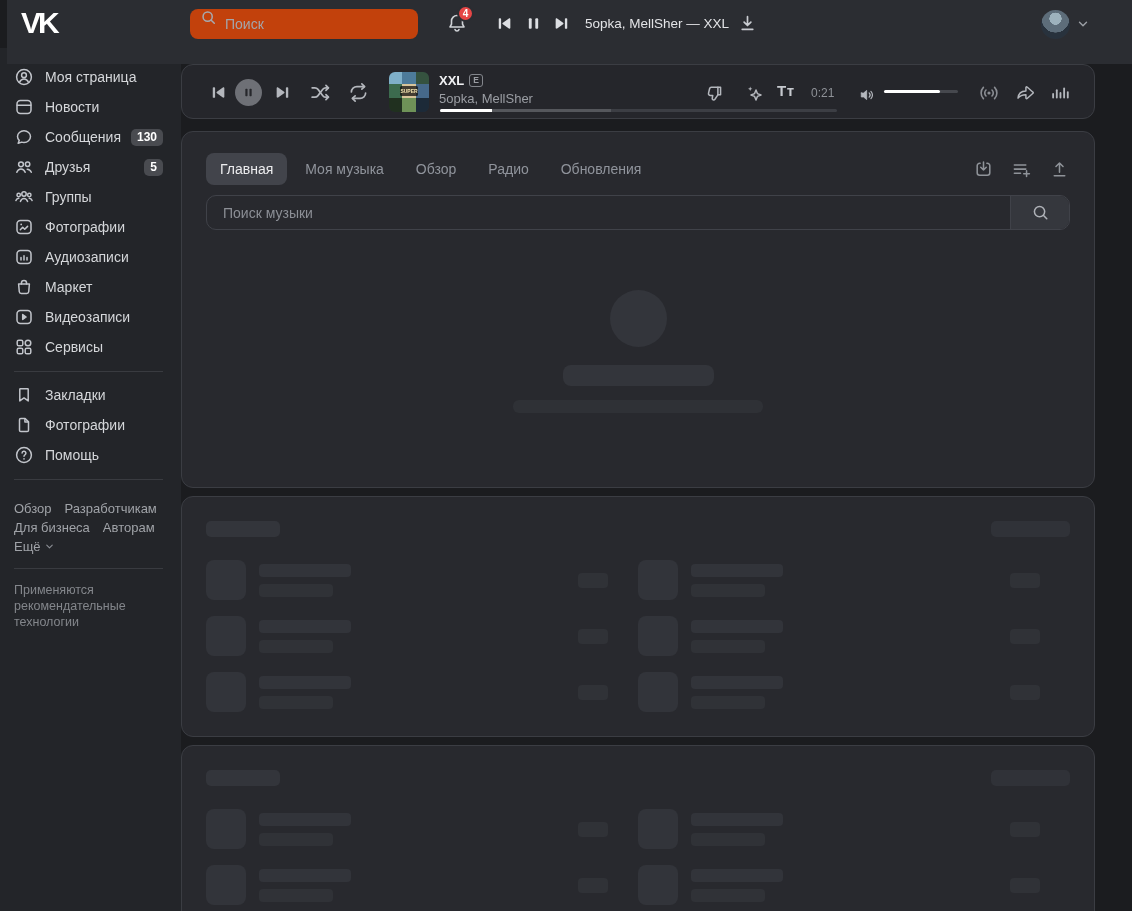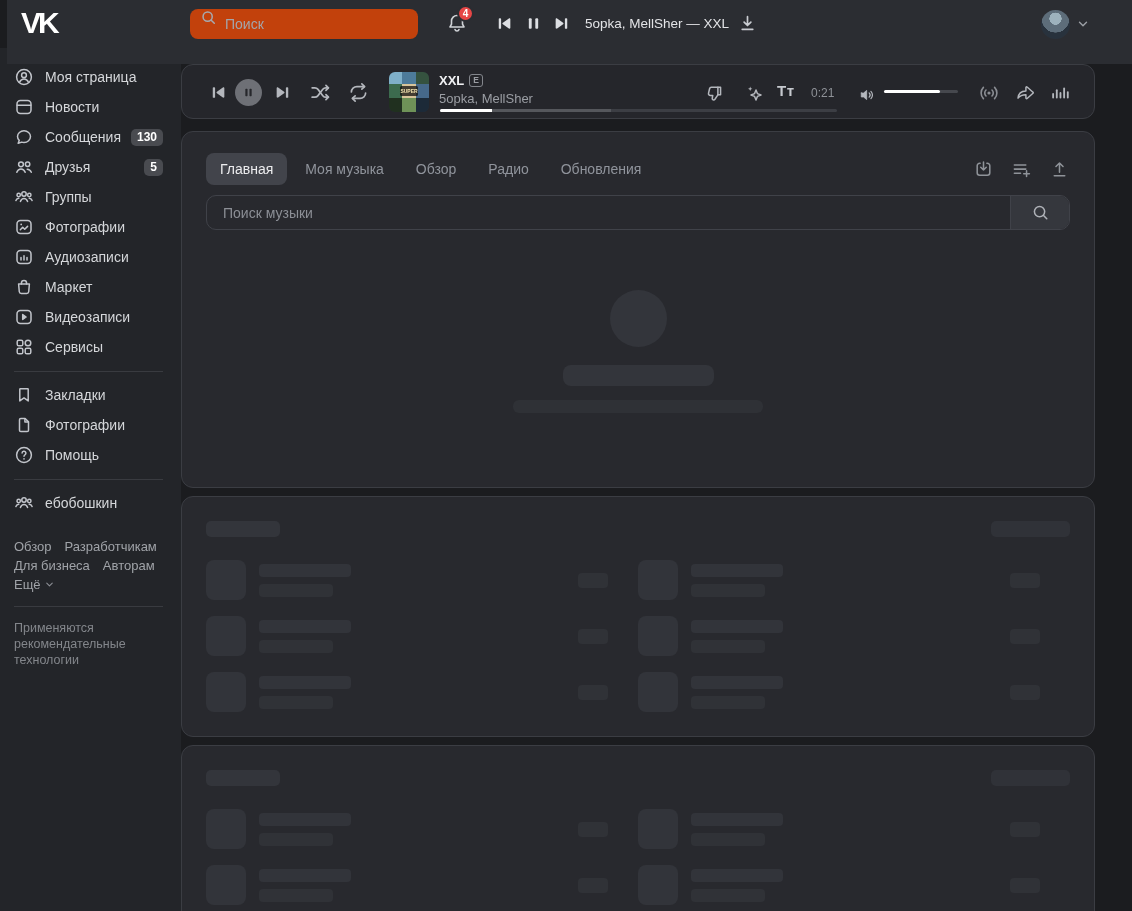--- a/index.html
+++ b/index.html
@@ -267,31 +267,20 @@
     <svg width="20" height="20" viewBox="0 0 20 20" fill="none" stroke="currentColor" stroke-width="1.5" stroke-linecap="round" stroke-linejoin="round">
         <circle cx="10" cy="10" r="7.4"></circle>
         <path d="M8.1 8.1a1.9 1.9 0 1 1 2.8 1.7c-.7.4-.9.8-.9 1.5"></path>
         <circle cx="10" cy="13.9" r=".8" fill="currentColor" stroke="none"></circle>
       </svg>
     <span class="lbl">Помощь</span>
   </div>
 
   <div class="sb-divider"></div>
 
-  <div class="nav-item">
-    <svg width="20" height="20" viewBox="0 0 20 20" fill="none" stroke="currentColor" stroke-width="1.5" stroke-linecap="round" stroke-linejoin="round">
-        <circle cx="10" cy="7" r="2.2"></circle>
-        <path d="M6.4 14.4c.7-2 2-3 3.6-3s2.9 1 3.6 3"></path>
-        <circle cx="4.7" cy="8" r="1.7"></circle>
-        <path d="M1.9 13.6c.5-1.5 1.6-2.3 2.9-2.3"></path>
-        <circle cx="15.3" cy="8" r="1.7"></circle>
-        <path d="M18.1 13.6c-.5-1.5-1.6-2.3-2.9-2.3"></path>
-      </svg>
-    <span class="lbl">ебобошкин</span>
-  </div>
 
   <div class="sb-links">
     <span>Обзор</span>
     <span>Разработчикам</span>
     <span>Для бизнеса</span>
     <span>Авторам</span>
     <span class="sb-more">
         <span>Ещё</span>
         <svg width="11" height="11" viewBox="0 0 20 20" fill="none" stroke="currentColor" stroke-width="2" stroke-linecap="round" stroke-linejoin="round">
           <path d="M5 7.5l5 5 5-5"></path>

